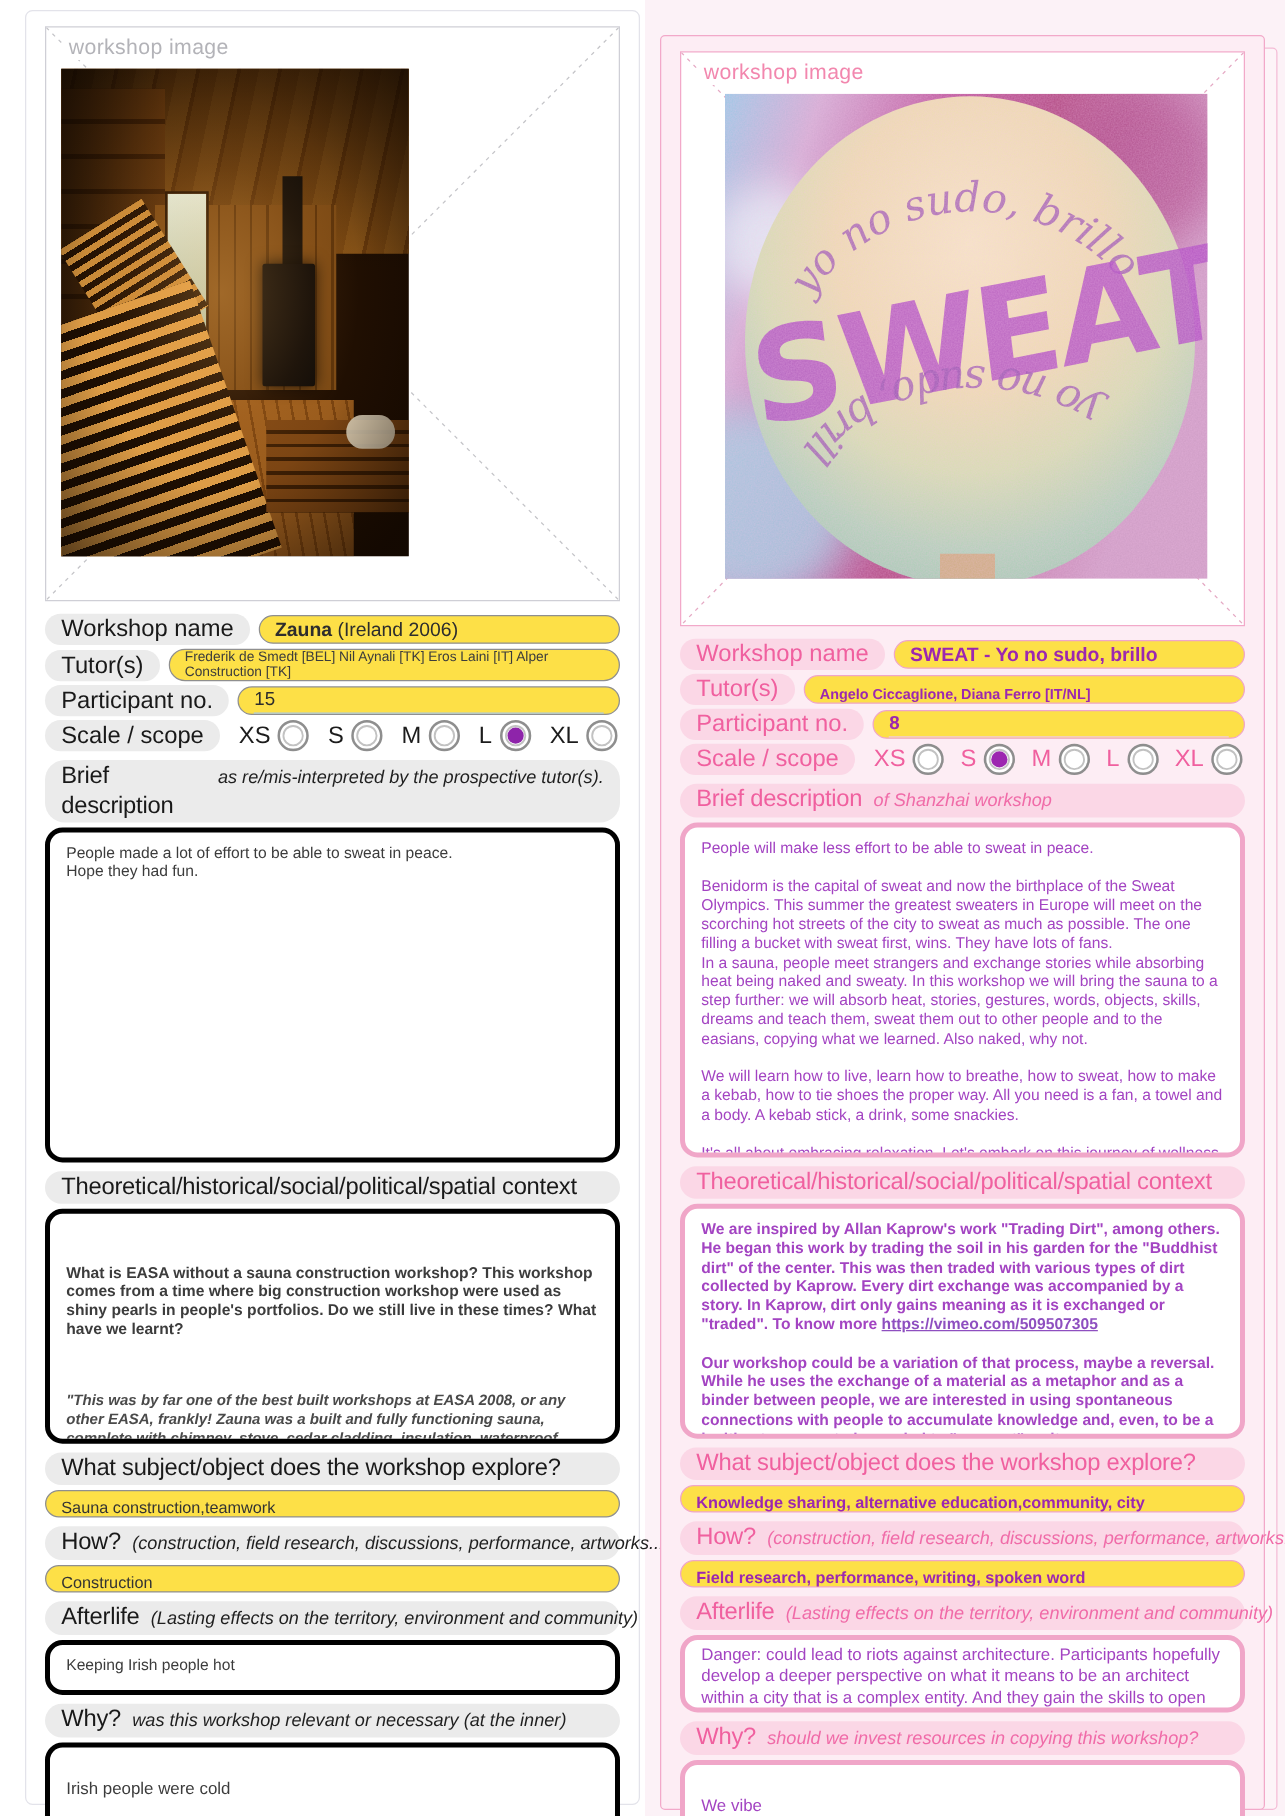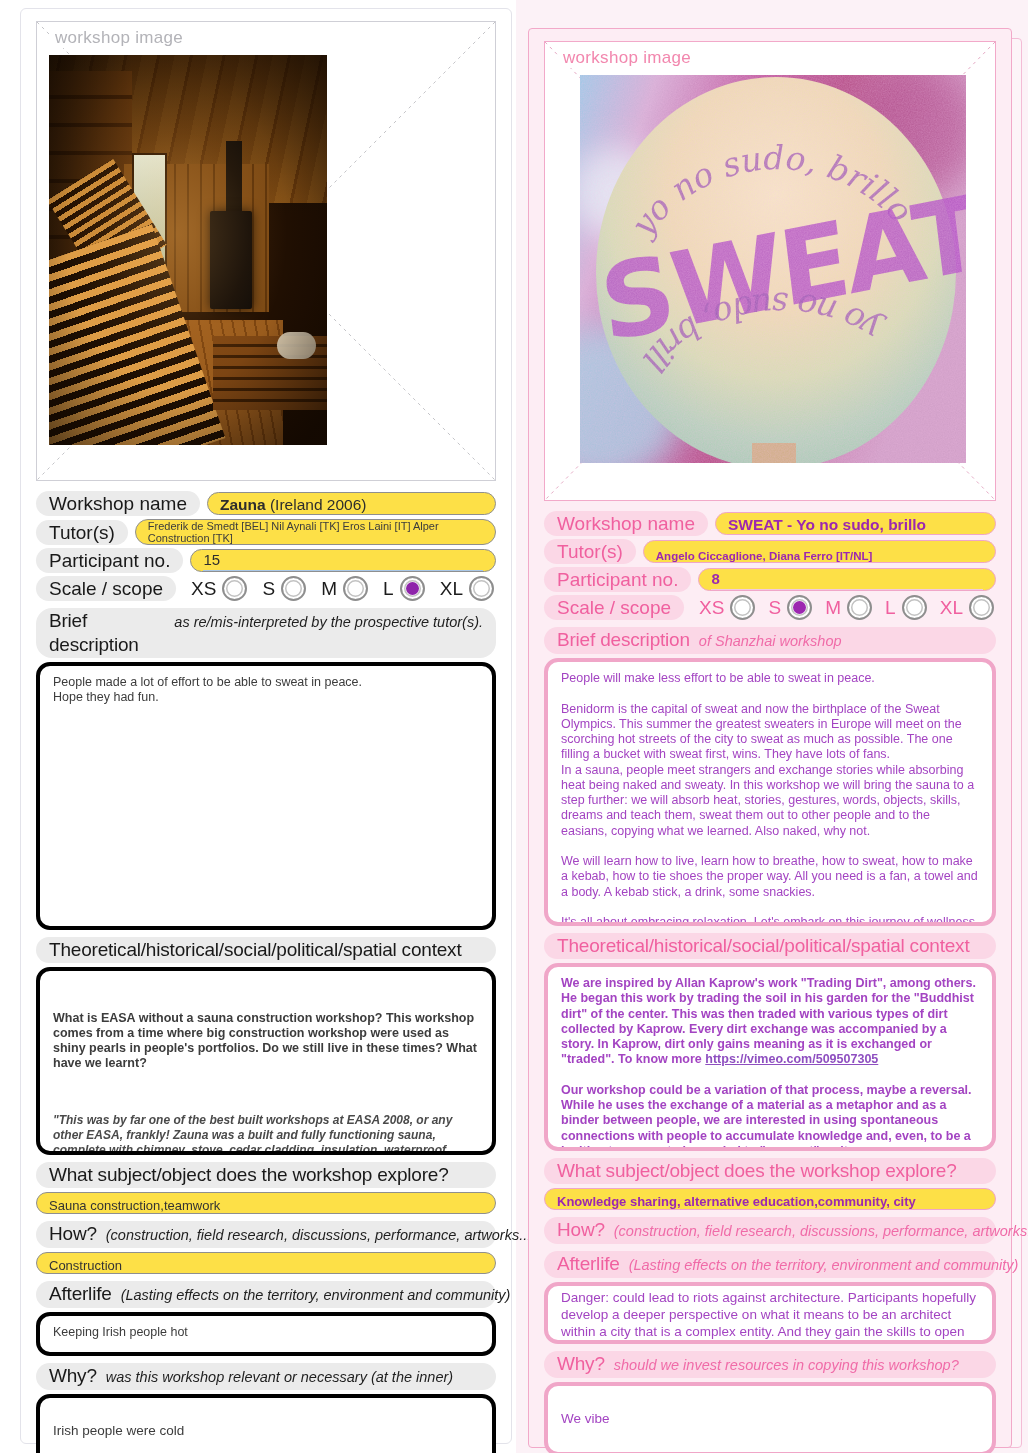--- a/index.html
+++ b/index.html
@@ -338,20 +338,21 @@
 
   <div class="section-lab">
     <span>What subject/object does the workshop explore?</span>
   </div>
   <div class="val oneline">Knowledge sharing, alternative education,community, city</div>
 
   <div class="section-lab">
     <span>How?</span>
     <span class="hint">(construction, field research, discussions, performance, artworks...)</span>
   </div>
+  <div class="val oneline">Field research, performance, writing, spoken word</div>
 
   <div class="section-lab">
     <span>Afterlife</span>
     <span class="hint">(Lasting effects on the territory, environment and community)</span>
   </div>
   <div class="box box-afterlife">Danger: could lead to riots against architecture. Participants hopefully develop a deeper perspective on what it means to be an architect within a city that is a complex entity. And they gain the skills to open their kebab shop.</div>
 
   <div class="section-lab">
     <span>Why?</span>
     <span class="hint">should we invest resources in copying this workshop?</span>

